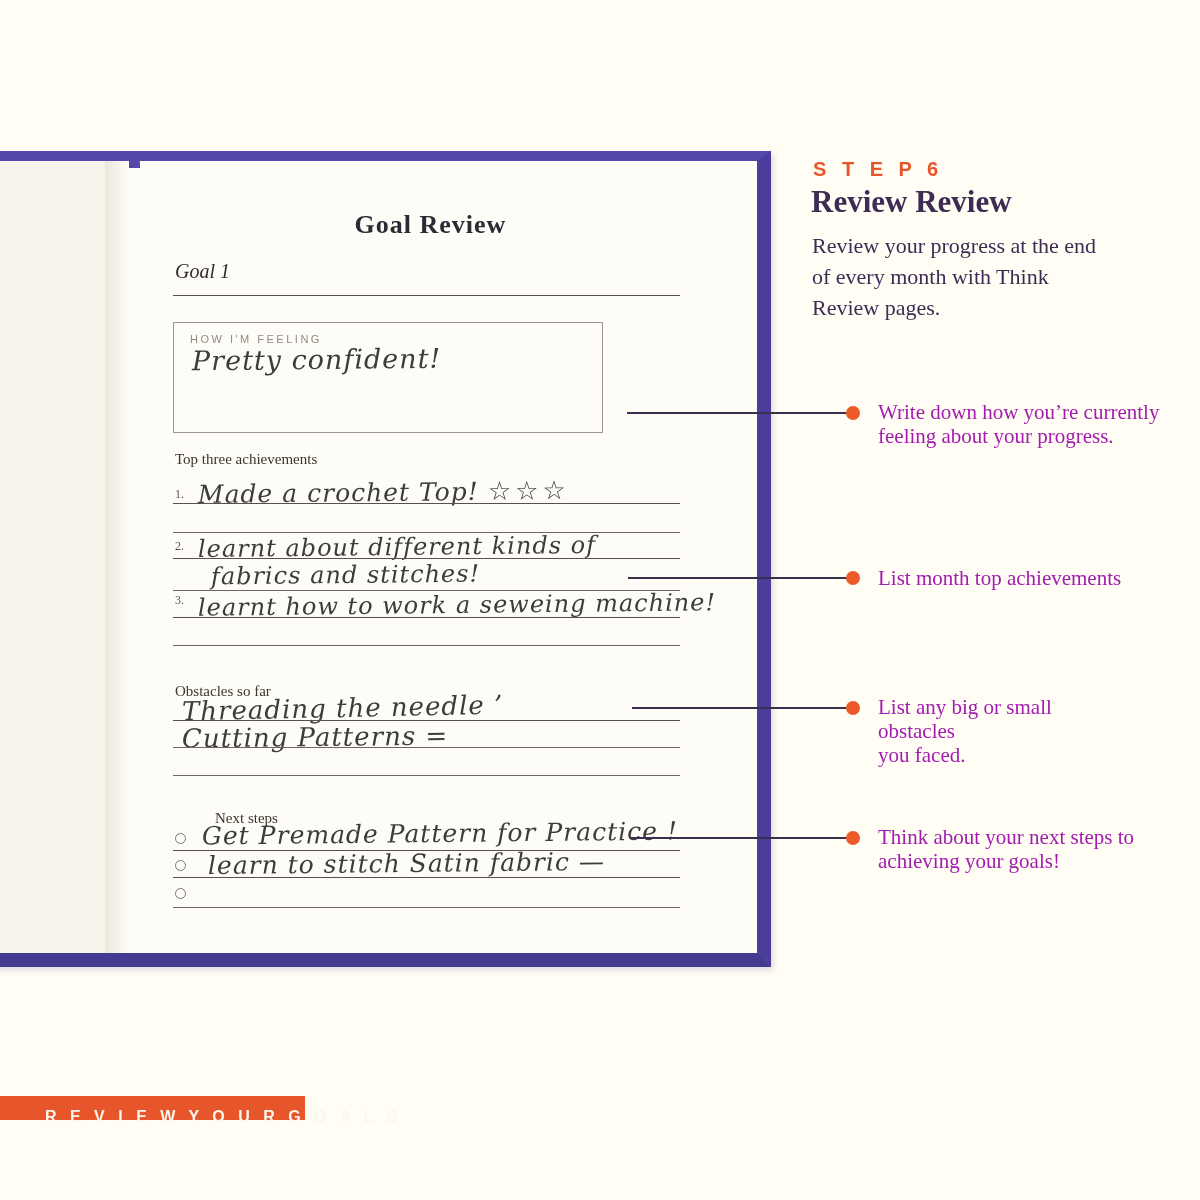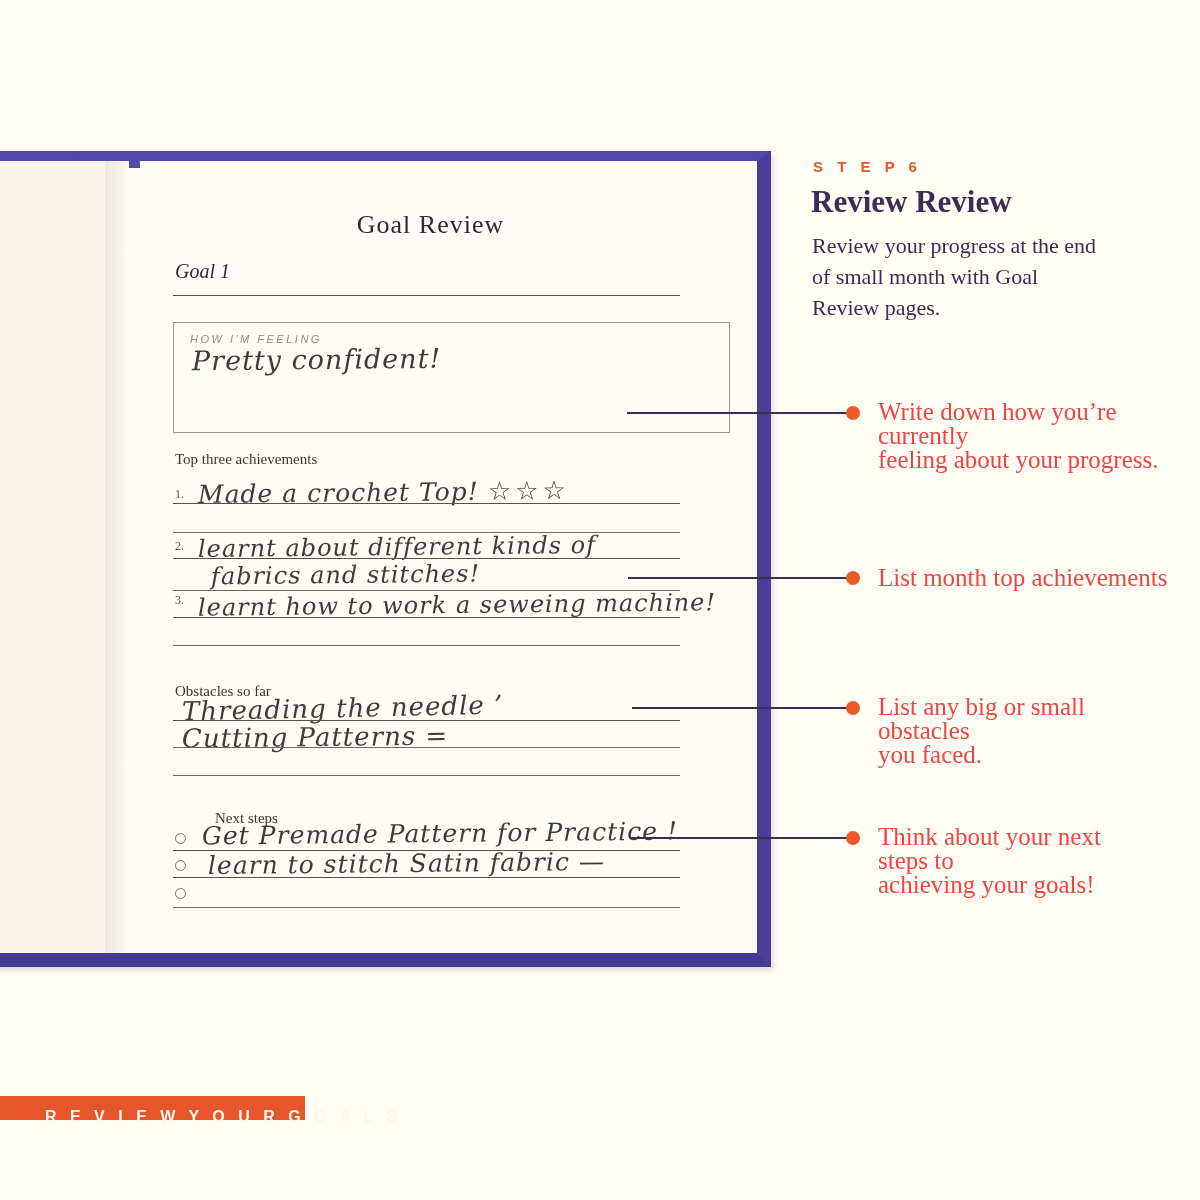--- a/index.html
+++ b/index.html
@@ -29,52 +29,52 @@
     border-radius:9px 9px 0 0;
   }
   .book-inner { position:absolute; left:0; top:0; width:827px; height:792px; overflow:hidden; }
   .left-page { position:absolute; left:0; top:0; width:175px; height:792px; background:#F7F3EA; }
   .spine { position:absolute; left:175px; top:0; width:24px; height:792px;
            background:linear-gradient(to right, #EDE7DC, #FDFCF6); }
 
   
   .page-title { position:absolute; left:247px; top:49px; width:507px;
                 text-align:center; font-size:26px; letter-spacing:1px;
-                color:#2D2A33; font-weight:400; }
+                color:#2D2A33; font-weight:700; }
   .goal-label { position:absolute; left:245px; top:99px; font-size:20px; color:#2E2A31;font-style:italic; }
   .rule { position:absolute; height:1px; background:#6B6862; }
   .rule.dark { background:#55524D; }
 
-  .feel-box { position:absolute; left:243px; top:161px; width:557px; height:111px;
-              border:1.5px solid #9B9893; background:transparent;font-style:italic; }
+  .feel-box { position:absolute; left:243px; top:161px; width:430px; height:111px;
+              border:1.5px solid #9B9893; background:transparent; }
   .feel-label { position:absolute; left:16px; top:10px; font-family:"Liberation Sans", sans-serif;
                 font-size:11px; letter-spacing:2.5px; color:#8F8C86; }
 
   .section-label { position:absolute; font-size:15px; color:#3A3630; }
   .num { position:absolute; font-size:12px; color:#5A5650; }
 
   .hand { position:absolute; font-family:"DejaVu Serif", serif; font-style:italic;
           color:#3E3C38; letter-spacing:1px; white-space:nowrap; transform:rotate(-0.6deg); }
   .stars { font-style:normal; font-family:"DejaVu Sans", sans-serif; font-size:26px;
            letter-spacing:4px; color:#3E3C38; }
 
   .circle { position:absolute; width:11px; height:11px; border:1.3px solid #7A7771;
             border-radius:50%; background:transparent; }
 
   
   .step-label { position:absolute; left:813px; top:158px; font-family:"Liberation Sans", sans-serif;
-                font-size:15px; font-weight:700; letter-spacing:5px; color:#E7562B; }
+                font-size:20px; font-weight:700; letter-spacing:5px; color:#E7562B; }
   .main-heading { position:absolute; left:811px; top:184px; font-size:31px; font-weight:600;
                   color:#3E2C55; }
   .description { position:absolute; left:812px; top:230px; font-size:22px; color:#3E2C55;
                  line-height:31px; }
 
   .ann-line { position:absolute; height:2px; background:#3A2F4C; }
   .ann-dot { position:absolute; width:14px; height:14px; border-radius:50%; background:#EE5A27; }
-  .ann-text { position:absolute; left:878px; font-size:25px; line-height:24px; color:#ef4444; }
+  .ann-text { position:absolute; left:878px; font-size:21px; line-height:24px; color:#a21caf; }
 
   
   .banner { position:absolute; left:0; top:1096px; width:305px; height:24px;
             background:#E7562B; }
   .banner-text { font-family:"Liberation Sans", sans-serif; font-size:16px; font-weight:600;
                  letter-spacing:4.5px; color:#FCF7EE; line-height:42px; padding-left:45px;
                  white-space:nowrap; }
 </style>
 </head>
 <body>
@@ -128,21 +128,21 @@
     <div class="rule dark" style="left:243px; top:716px; width:507px;"></div>
     <div class="circle" style="left:245px; top:727px;"></div>
     <div class="rule" style="left:243px; top:746px; width:507px;"></div>
   </div>
 </div>
 
 <div class="step-label">S T E P   6</div>
 <div class="main-heading">Review Review</div>
 <div class="description">
   <div>Review your progress at the end</div>
-  <div>of small month with Goal</div>
+  <div>of every month with Think</div>
   <div>Review pages.</div>
 </div>
 
 <div class="ann-line" style="left:627px; top:412px; width:222px;"></div>
 <div class="ann-dot" style="left:846px; top:406px;"></div>
 <div class="ann-text" style="top:400px; width:290px;">
   <div>Write down how you’re currently</div>
   <div>feeling about your progress.</div>
 </div>
 

